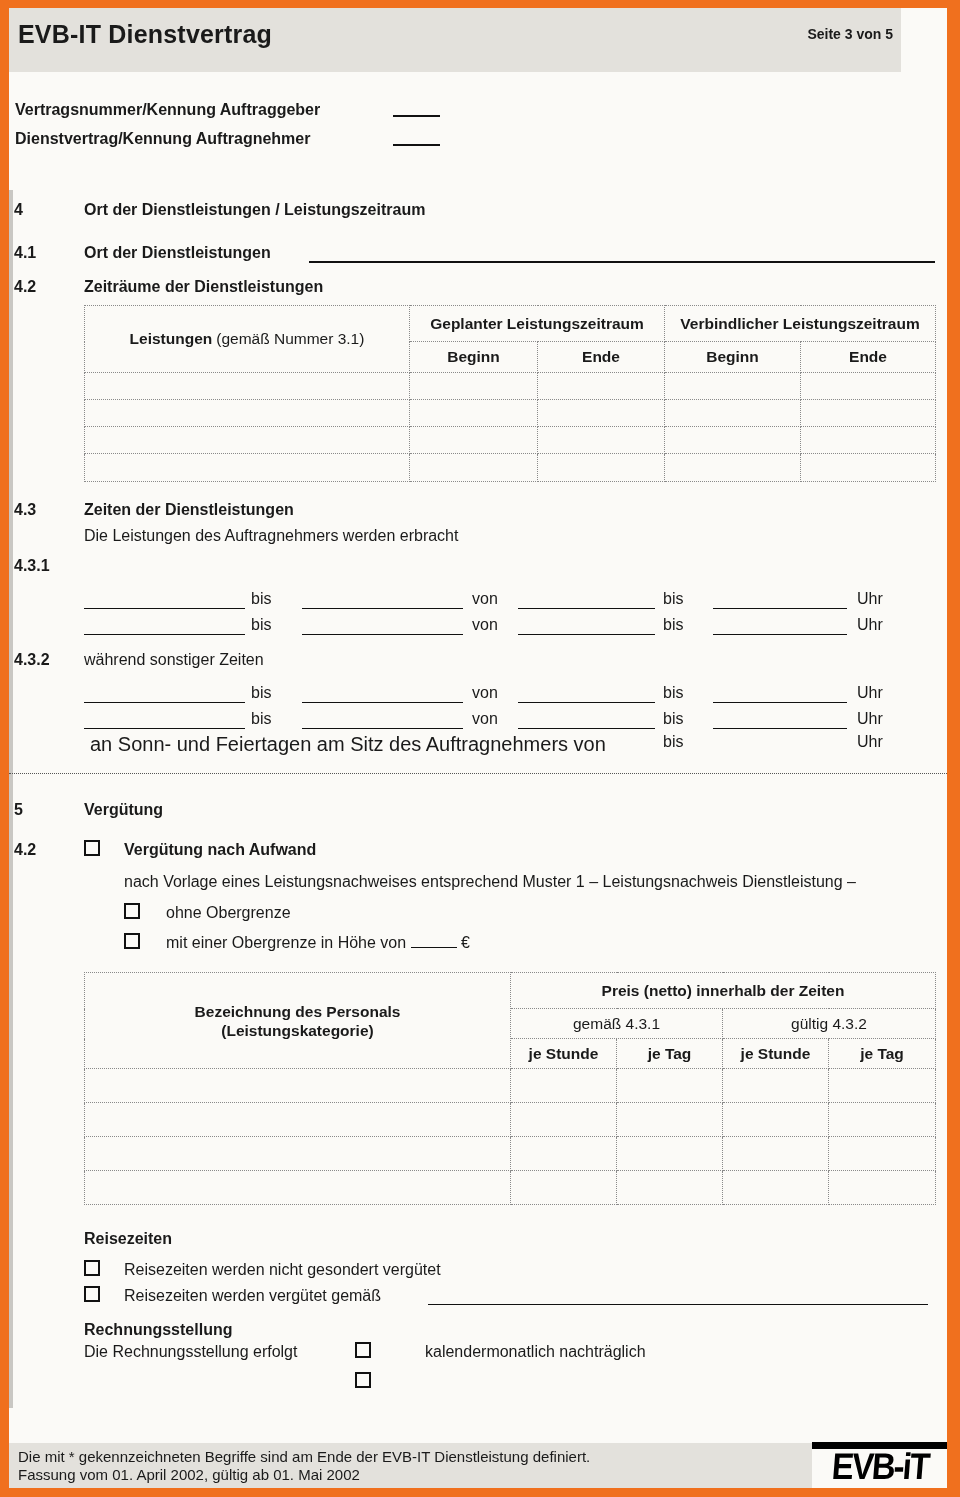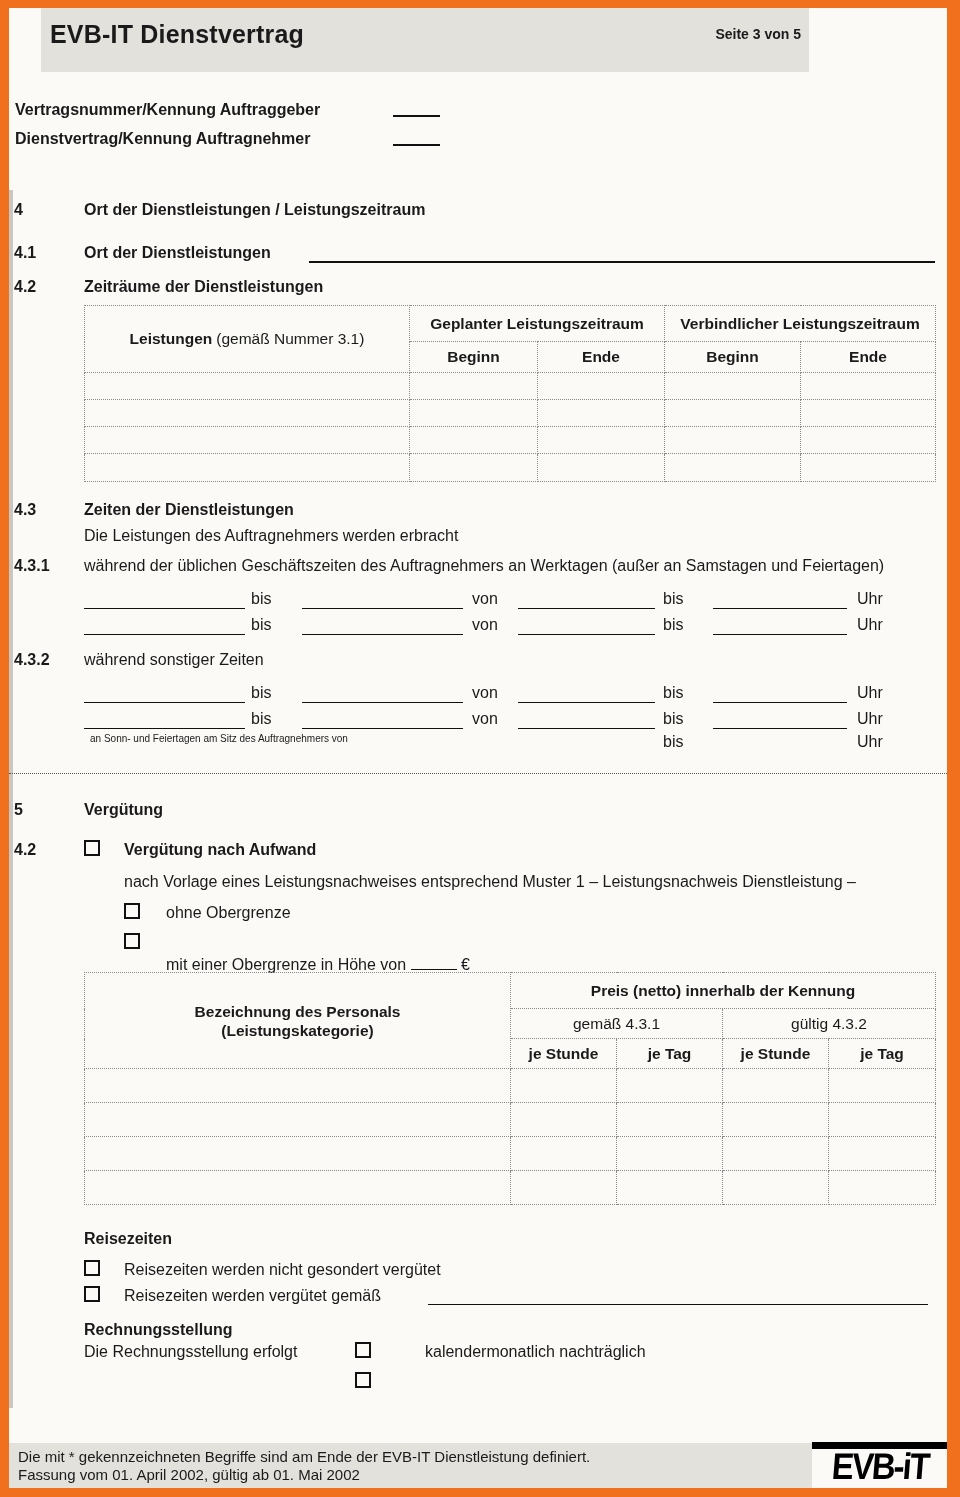--- a/index.html
+++ b/index.html
@@ -10,40 +10,40 @@
   }
   .frame{position:absolute;inset:0;background:#F0701E;}
   .page{
     position:absolute;left:9px;top:8px;width:938px;height:1480px;
     background:#FBFAF7;overflow:hidden;
   }
   .abs{position:absolute;white-space:nowrap;}
   .bold{font-weight:bold;}
   .t16{font-size:16px;line-height:19px;}
   .band{position:absolute;background:#E3E1DC;}
-  .header-band{left:0;top:0;width:768px;height:64px;margin-left:32px;}
+  .header-band{left:0;top:0;width:892px;height:64px;}
   .doc-title{position:absolute;left:9px;top:12px;font-size:25px;font-weight:bold;letter-spacing:0.2px;}
   .page-indicator{position:absolute;right:8px;top:18px;font-size:14px;font-weight:bold;}
   .change-bar{position:absolute;left:0;top:182px;width:4px;height:1218px;background:#C9C7C3;}
   .fill{position:absolute;border-bottom:2px solid #111;height:0;}
   .fill-thin{position:absolute;border-bottom:1.5px solid #111;height:0;}
   .cb{
     position:absolute;width:16px;height:16px;background:#FBFAF7;
     border:2px solid #111;box-sizing:border-box;
   }
   .sep-dotted{position:absolute;left:0;width:938px;border-top:1px dotted #555;height:0;}
   
   .time-row{position:absolute;left:0;width:820px;height:18px;}
   .time-row .w{position:absolute;top:0;font-size:16px;}
   .time-row .ln{position:absolute;bottom:-1px;border-bottom:1.5px solid #111;height:0;}
   .ln1{left:75px;width:161px;}  .w1{left:242px;}
   .ln2{left:293px;width:161px;} .w2{left:463px;}
   .ln3{left:509px;width:137px;} .w3{left:654px;}
   .ln4{left:704px;width:134px;} .w4{left:848px;}
-  .special-text{position:absolute;left:81px;top:0;font-size:10px;}
+  .special-text{position:absolute;left:81px;top:0;font-size:20px;}
   
   table{border-collapse:collapse;table-layout:fixed;position:absolute;}
   td{border:1px dotted #8a8a8a;text-align:center;vertical-align:middle;
      font-size:15.5px;padding:0 2px;overflow:hidden;white-space:nowrap;}
   .hb{font-weight:bold;}
   .note{margin-left:4px;font-weight:normal;}
   .t1{left:75px;top:297px;width:851px;}
   .t2{left:75px;top:964px;width:851px;}
   .pers-cell div{line-height:19px;}
   .blank-inline{display:inline-block;width:46px;border-bottom:1.5px solid #111;height:14px;vertical-align:baseline;}
@@ -137,21 +137,20 @@
             <td></td>
       </tr>
     </tbody>
       </table>
 
     <div class="abs t16 bold" style="left:5px;top:492px">4.3</div>
     <div class="abs t16 bold" style="left:75px;top:492px">Zeiten der Dienstleistungen</div>
     <div class="abs t16" style="left:75px;top:518px">Die Leistungen des Auftragnehmers werden erbracht</div>
 
     <div class="abs t16 bold" style="left:5px;top:548px">4.3.1</div>
-    <div class="abs t16" style="left:75px;top:548px">während der üblichen Geschäftszeiten des Auftragnehmers an Werktagen (außer an Samstagen und Feiertagen)</div>
 
     <div class="time-row" style="top:582px">
       <span class="ln ln1"></span>
         <span class="w w1">bis</span>
       <span class="ln ln2"></span>
         <span class="w w2">von</span>
       <span class="ln ln3"></span>
         <span class="w w3">bis</span>
       <span class="ln ln4"></span>
         <span class="w w4">Uhr</span>
@@ -203,41 +202,41 @@
 
     <div class="abs t16 bold" style="left:5px;top:832px">4.2</div>
     <span class="cb" style="left:75px;top:832px"></span>
     <div class="abs t16 bold" style="left:115px;top:832px">Vergütung nach Aufwand</div>
     <div class="abs t16" style="left:115px;top:864px">nach Vorlage eines Leistungsnachweises entsprechend Muster 1 – Leistungsnachweis Dienstleistung –</div>
 
     <span class="cb" style="left:115px;top:895px"></span>
     <div class="abs t16" style="left:157px;top:895px">ohne Obergrenze</div>
 
     <span class="cb" style="left:115px;top:925px"></span>
-    <div class="abs t16" style="left:157px;top:947px">
+    <div class="abs t16" style="left:157px;top:925px">
       <span>mit einer Obergrenze in Höhe von</span>
       <span class="blank-inline"></span>
       <span>€</span>
     </div>
 
     <table class="t2">
       <colgroup>
           <col style="width:426px">
           <col style="width:106px">
           <col style="width:106px">
           <col style="width:106px">
           <col style="width:107px">
         </colgroup>
       <tbody>
           <tr style="height:36px">
         <td rowspan="3" class="pers-cell hb">
           <div>Bezeichnung des Personals</div>
           <div>(Leistungskategorie)</div>
         </td>
-        <td colspan="4" class="hb">Preis (netto) innerhalb der Kennung</td>
+        <td colspan="4" class="hb">Preis (netto) innerhalb der Zeiten</td>
       </tr>
       <tr style="height:30px">
         <td colspan="2">gemäß 4.3.1</td>
         <td colspan="2">gültig 4.3.2</td>
       </tr>
       <tr style="height:30px">
         <td class="hb">je Stunde</td>
         <td class="hb">je Tag</td>
         <td class="hb">je Stunde</td>
         <td class="hb">je Tag</td>

